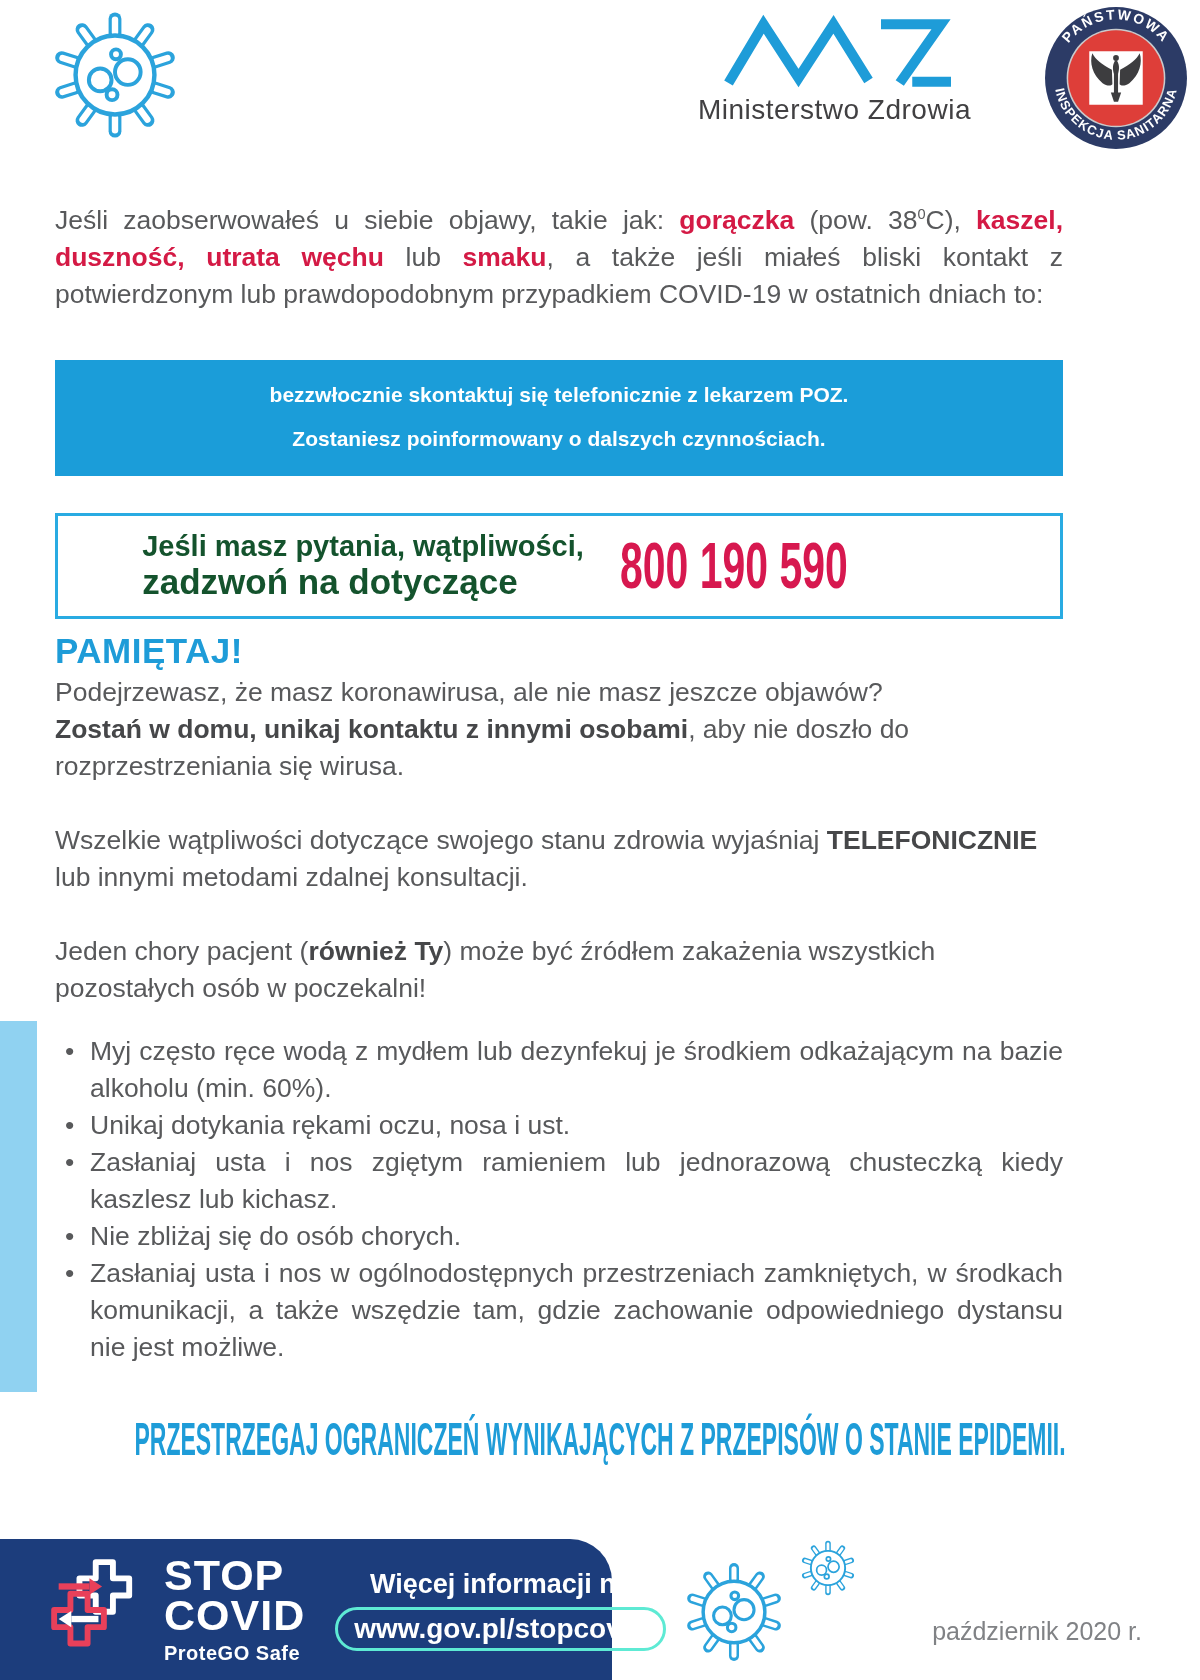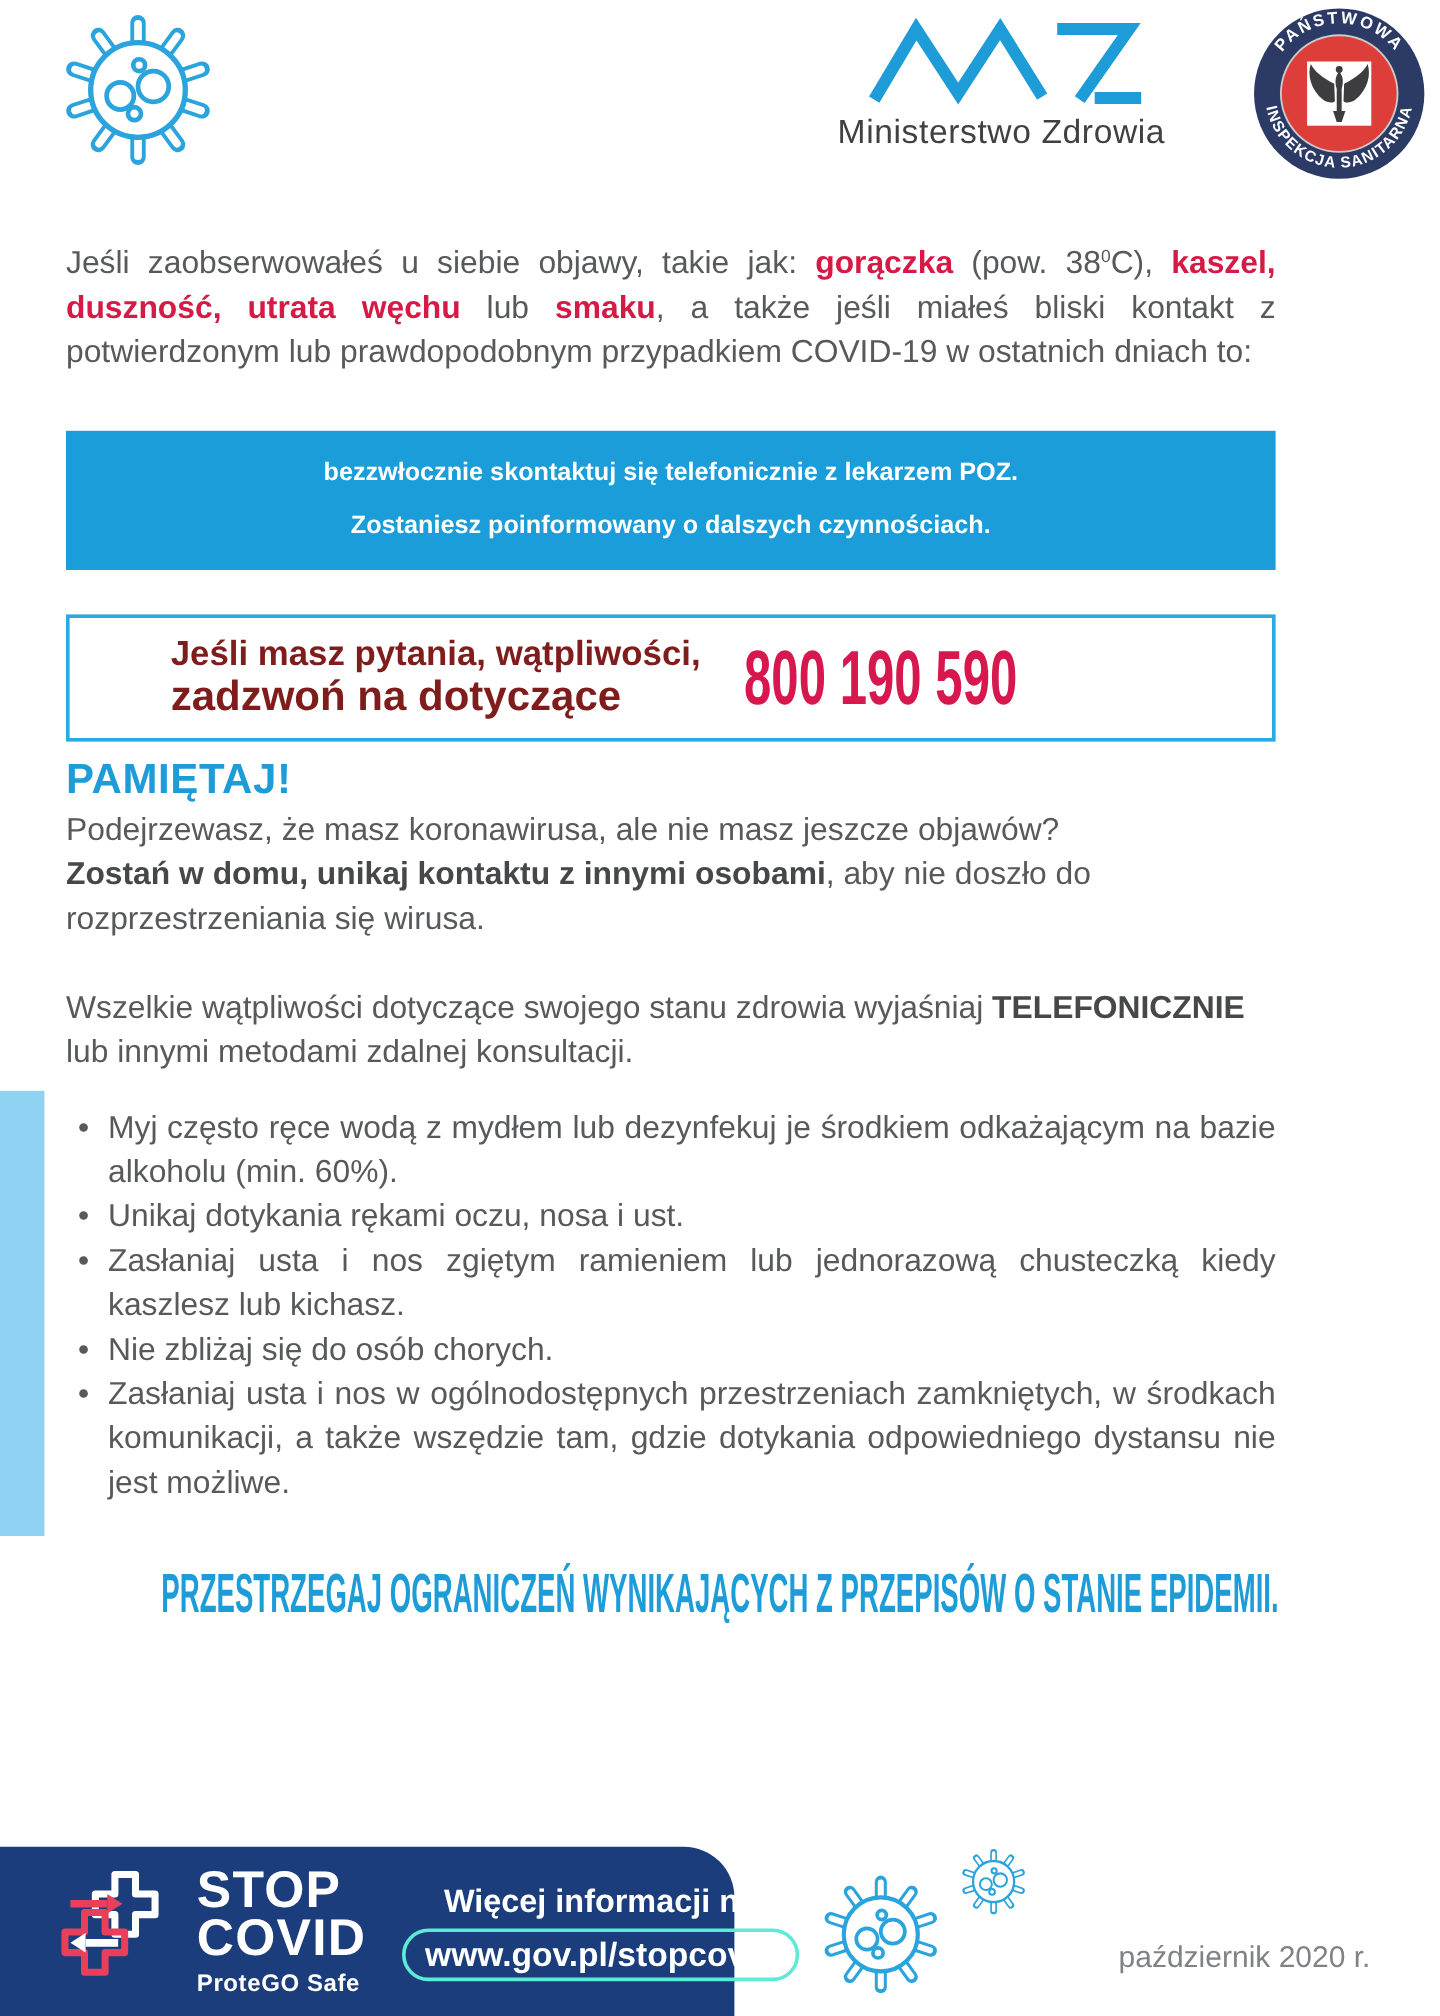--- a/index.html
+++ b/index.html
@@ -24,21 +24,21 @@
   .intro{margin-top:46px;font-size:26.5px;line-height:37px;text-align:justify;font-weight:300;}
   .s-red{color:var(--red);font-weight:bold;}
   .s-b{color:var(--dark);font-weight:bold;}
   .s-sup{font-size:.55em;vertical-align:super;}
   
   .banner{margin-top:47px;background:#1B9DD9;color:#fff;text-align:center;
     padding:13px 0 15px;font-weight:bold;font-size:21px;line-height:44px;}
   
   .infobox{margin-top:37px;border:3px solid #29ABE2;height:100px;
     display:flex;align-items:center;justify-content:center;gap:36px;}
-  .infobox-text{color:#7f1d1d;font-weight:bold;text-align:left;}
+  .infobox-text{color:#14532d;font-weight:bold;text-align:left;}
   .infobox-l1{font-size:29px;line-height:33px;}
   .infobox-l2{font-size:35px;line-height:38px;}
   .phone{color:var(--phone-red);font-weight:bold;font-size:64px;letter-spacing:0;
     display:inline-block;transform:scaleX(.64);transform-origin:left center;white-space:nowrap;}
   
   .remember-title{margin-top:12px;text-align:left;color:var(--blue);
     font-weight:bold;font-size:35px;letter-spacing:.5px;}
   .para{font-size:26.5px;line-height:37px;font-weight:300;}
   .p1{margin-top:3px;}
   .p2{margin-top:37px;}
@@ -166,29 +166,30 @@
       </div>
       <div>
         <span class="phone">800 190 590</span>
       </div>
     </div>
 
     <div class="remember-title">PAMIĘTAJ!</div>
 
     <p class="para p1"><span>Podejrzewasz, że masz koronawirusa, ale nie masz jeszcze objawów?</span><br><span class="s-b">Zostań w domu, unikaj kontaktu z innymi osobami</span><span>, aby nie doszło do rozprzestrzeniania się wirusa.</span></p>
     <p class="para p2"><span>Wszelkie wątpliwości dotyczące swojego stanu zdrowia wyjaśniaj </span><span class="s-b">TELEFONICZNIE</span><span> lub innymi metodami zdalnej konsultacji.</span></p>
+    <p class="para p3"><span>Jeden chory pacjent (</span><span class="s-b">również Ty</span><span>) może być źródłem zakażenia wszystkich pozostałych osób w poczekalni!</span></p>
 
     <div class="bullets-wrap">
       <div class="blue-bar"></div>
       <ul class="bullets">
         <li>Myj często ręce wodą z mydłem lub dezynfekuj je środkiem odkażającym na bazie alkoholu (min. 60%).</li>
         <li>Unikaj dotykania rękami oczu, nosa i ust.</li>
         <li>Zasłaniaj usta i nos zgiętym ramieniem lub jednorazową chusteczką kiedy kaszlesz lub kichasz.</li>
         <li>Nie zbliżaj się do osób chorych.</li>
-        <li>Zasłaniaj usta i nos w ogólnodostępnych przestrzeniach zamkniętych, w środkach komunikacji, a także wszędzie tam, gdzie dotykania odpowiedniego dystansu nie jest możliwe.</li>
+        <li>Zasłaniaj usta i nos w ogólnodostępnych przestrzeniach zamkniętych, w środkach komunikacji, a także wszędzie tam, gdzie zachowanie odpowiedniego dystansu nie jest możliwe.</li>
       </ul>
     </div>
   </div>
 
   <div class="restrict">
     <span class="restrict-inner">PRZESTRZEGAJ OGRANICZEŃ WYNIKAJĄCYCH Z PRZEPISÓW O STANIE EPIDEMII.</span>
   </div>
 
   <div class="footer-block">
     <svg class="stop-logo" viewBox="0 0 115 112">

